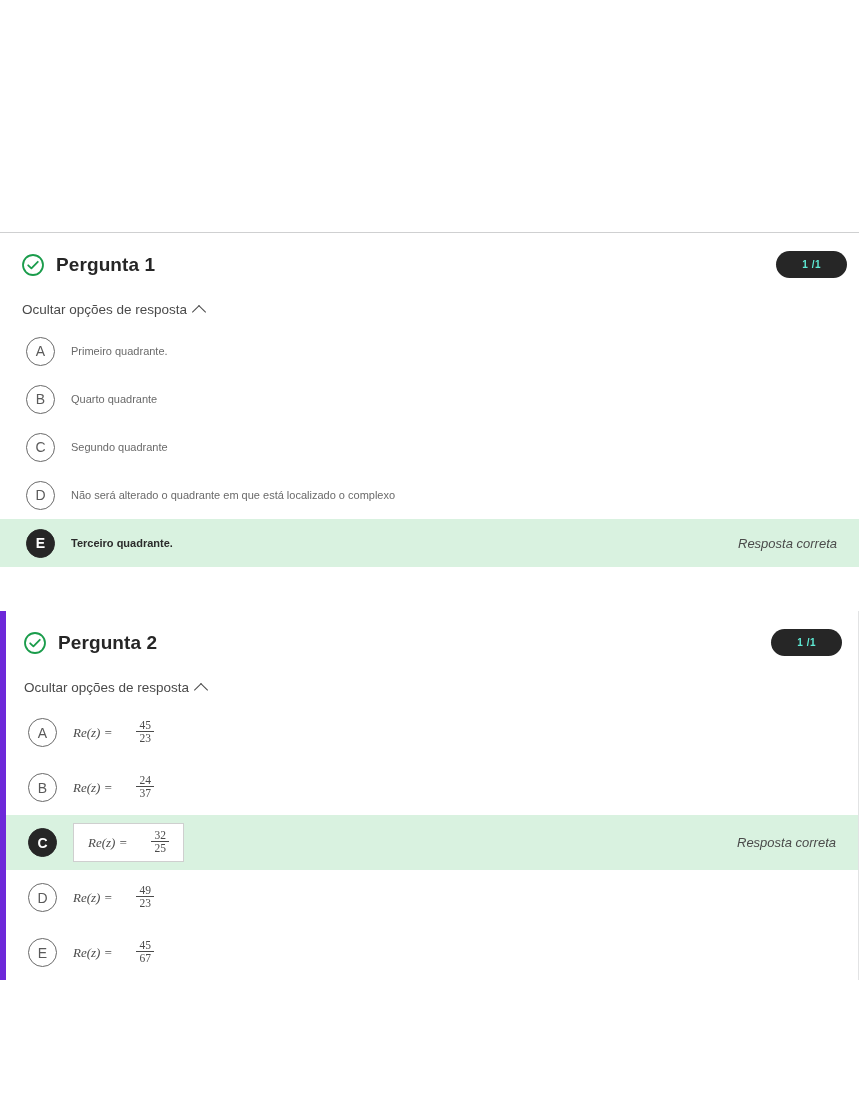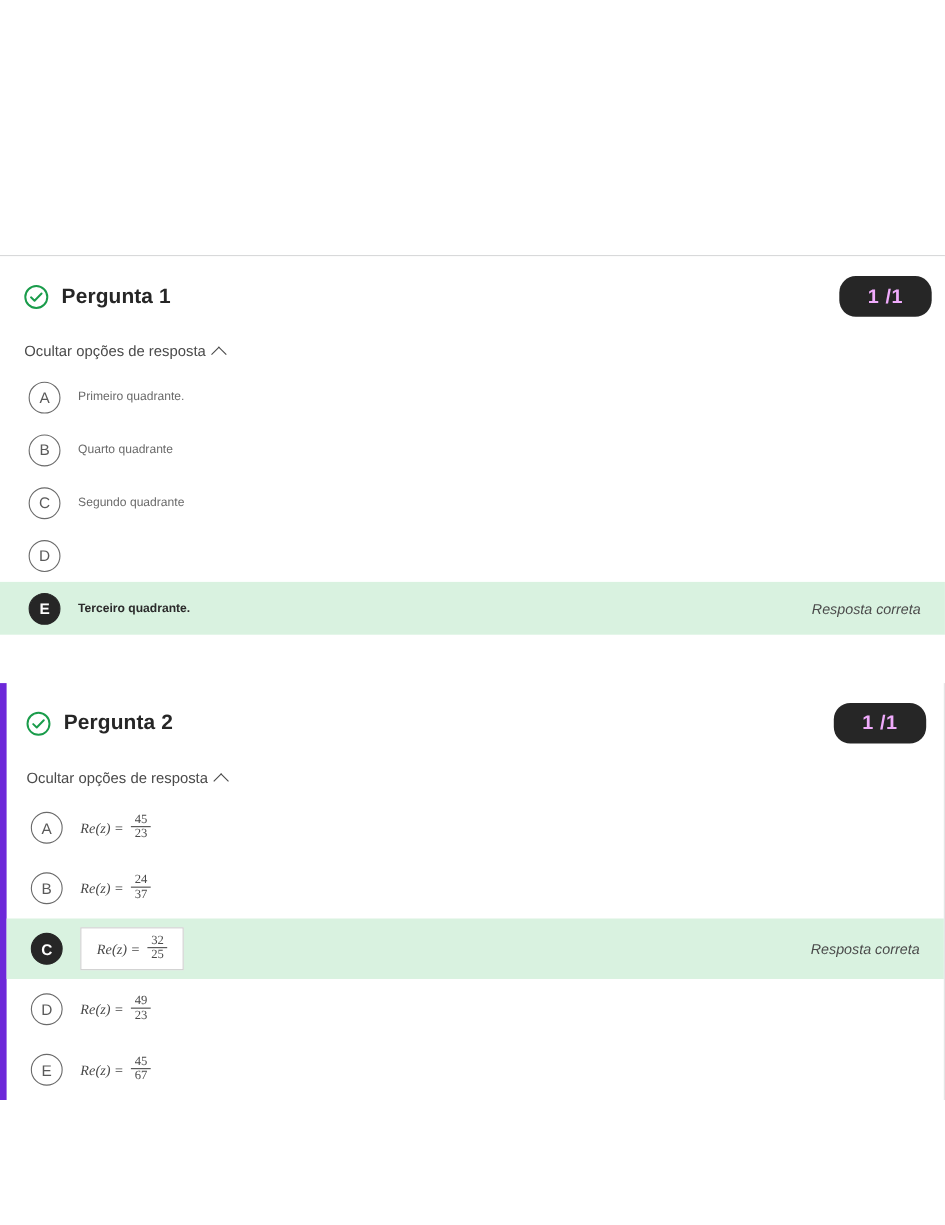--- a/index.html
+++ b/index.html
@@ -72,22 +72,22 @@
 
   .q-title {
     font-size: 19px;
     font-weight: bold;
     color: #262626;
     letter-spacing: .1px;
   }
 
   .score-badge {
     background: #262626;
-    color: #f0abfc;
-    font-size: 18px;
+    color: #5eead4;
+    font-size: 10px;
     font-weight: bold;
     border-radius: 15px;
     padding: 8px 26px;
     letter-spacing: .5px;
     white-space: nowrap;
   }
 
   .q-text {
     font-size: 14.5px;
     line-height: 1.55;
@@ -196,21 +196,21 @@
     font-size: 13px;
     font-style: italic;
     color: #4a4a4a;
     padding-right: 8px;
   }
 
   
   .math-expr {
     display: inline-flex;
     align-items: center;
-    gap: 7px;
+    gap: 24px;
     font-family: "Liberation Serif", serif;
     font-size: 13px;
     color: #4a4a4a;
   }
   .math-expr .lhs { font-style: italic; }
   .frac {
     display: inline-flex;
     flex-direction: column;
     align-items: center;
     line-height: 1.05;
@@ -285,20 +285,21 @@
       <div class="option-row">
         <div class="option-left">
           <span class="opt-letter">C</span>
           <span class="opt-text">Segundo quadrante</span>
         </div>
       </div>
 
       <div class="option-row">
         <div class="option-left">
           <span class="opt-letter">D</span>
+          <span class="opt-text">Não será alterado o quadrante em que está localizado o complexo</span>
         </div>
       </div>
 
       <div class="option-row correct">
         <div class="option-left">
           <span class="opt-letter">E</span>
           <span class="opt-text">Terceiro quadrante.</span>
         </div>
         <span class="correct-label">Resposta correta</span>
       </div>

